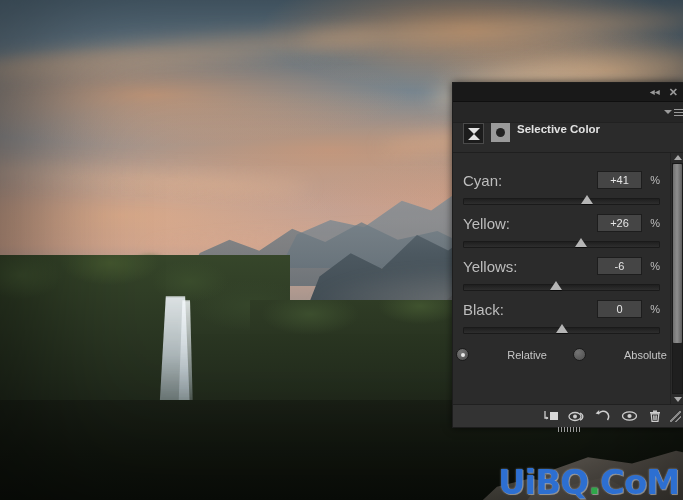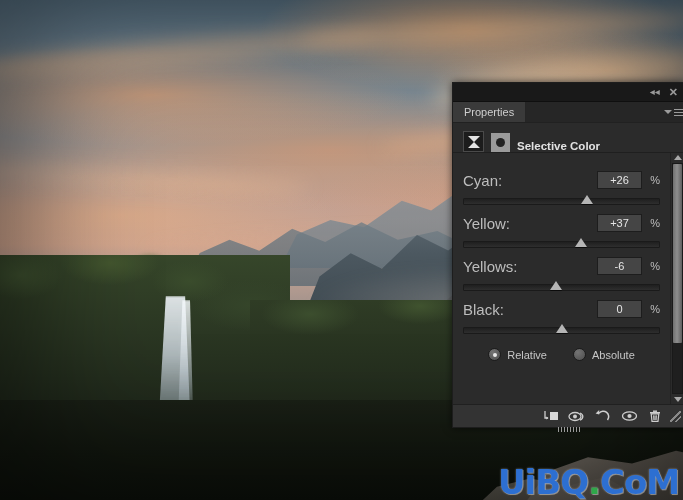--- a/index.html
+++ b/index.html
@@ -174,21 +174,21 @@
     width:22px;display:flex;align-items:center;justify-content:center;gap:1px;background:#262626;
   }
   .menu-lines{display:flex;flex-direction:column;gap:2px;}
   .menu-lines i{display:block;width:9px;height:1px;background:#9c9c9c;}
   .menu-caret{
     width:0;height:0;border-left:4px solid transparent;border-right:4px solid transparent;
     border-top:4px solid #9c9c9c;margin-right:1px;
   }
 
   .adj-header{
-    height:29px;display:flex;align-items:flex-end;gap:7px;padding:0 10px;
+    height:29px;display:flex;align-items:flex-start;gap:7px;padding:0 10px;
     background:#2b2b2b;border-bottom:1px solid #1f1f1f;
   }
   .adj-icon{
     width:19px;height:19px;background:#1c1c1c;border:1px solid #4a4a4a;
     display:flex;align-items:center;justify-content:center;
   }
   .mask-icon{
     width:19px;height:19px;background:#9a9a9a;
     display:flex;align-items:center;justify-content:center;
   }
@@ -237,21 +237,21 @@
   }
 
   .radio-row{display:flex;align-items:center;justify-content:center;gap:26px;margin-top:14px;}
   .radio{display:flex;align-items:center;gap:6px;}
   .radio-circle{
     width:11px;height:11px;border-radius:50%;
     background:radial-gradient(circle at 35% 30%,#747474,#4c4c4c);
     border:1px solid #1c1c1c;display:flex;align-items:center;justify-content:center;
   }
   .radio-circle.on::after{content:"";width:4px;height:4px;border-radius:50%;background:#e8e8e8;}
-  .radio-label{color:#c6c6c6;font-size:11px;}
+  .radio-label{color:#c6c6c6;font-size:11px;margin-left:32px;}
 
   
   .panel-scroll{
     width:13px;background:#2b2b2b;border-left:1px solid #222;
     display:flex;flex-direction:column;align-items:center;padding:2px 0;
   }
   .sb-arrow{width:0;height:0;border-left:4px solid transparent;border-right:4px solid transparent;}
   .sb-arrow.up{border-bottom:5px solid #a8a8a8;}
   .sb-arrow.dn{border-top:5px solid #a8a8a8;}
   .sb-track{flex:1;width:9px;background:#1f1f1f;margin:3px 0;position:relative;border:1px solid #191919;}
@@ -312,23 +312,20 @@
 </div>
 
 <div id="panel">
 
   <div class="panel-titlebar">
     <span class="tb-btn">◂◂</span>
     <span class="tb-btn close">✕</span>
   </div>
 
   <div class="panel-tabbar">
-    <div class="tab">
-      <span>Properties</span>
-    </div>
     <div class="tabbar-spacer"></div>
     <div class="panel-menu">
       <span class="menu-caret"></span>
       <span class="menu-lines">
           <i></i>
           <i></i>
           <i></i>
         </span>
     </div>
   </div>
@@ -346,32 +343,32 @@
   </div>
 
   <div class="panel-body">
     <div class="panel-content">
 
 
 
       <div class="sl-block">
         <div class="sl-head">
           <span class="sl-name">Cyan:</span>
-          <span class="sl-field">+26</span>
+          <span class="sl-field">+41</span>
           <span class="sl-unit">%</span>
         </div>
         <div class="sl-track">
           <span class="sl-thumb" style="left:63%"></span>
         </div>
       </div>
 
       <div class="sl-block">
         <div class="sl-head">
           <span class="sl-name">Yellow:</span>
-          <span class="sl-field">+37</span>
+          <span class="sl-field">+26</span>
           <span class="sl-unit">%</span>
         </div>
         <div class="sl-track">
           <span class="sl-thumb" style="left:60%"></span>
         </div>
       </div>
 
       <div class="sl-block">
         <div class="sl-head">
           <span class="sl-name">Yellows:</span>

